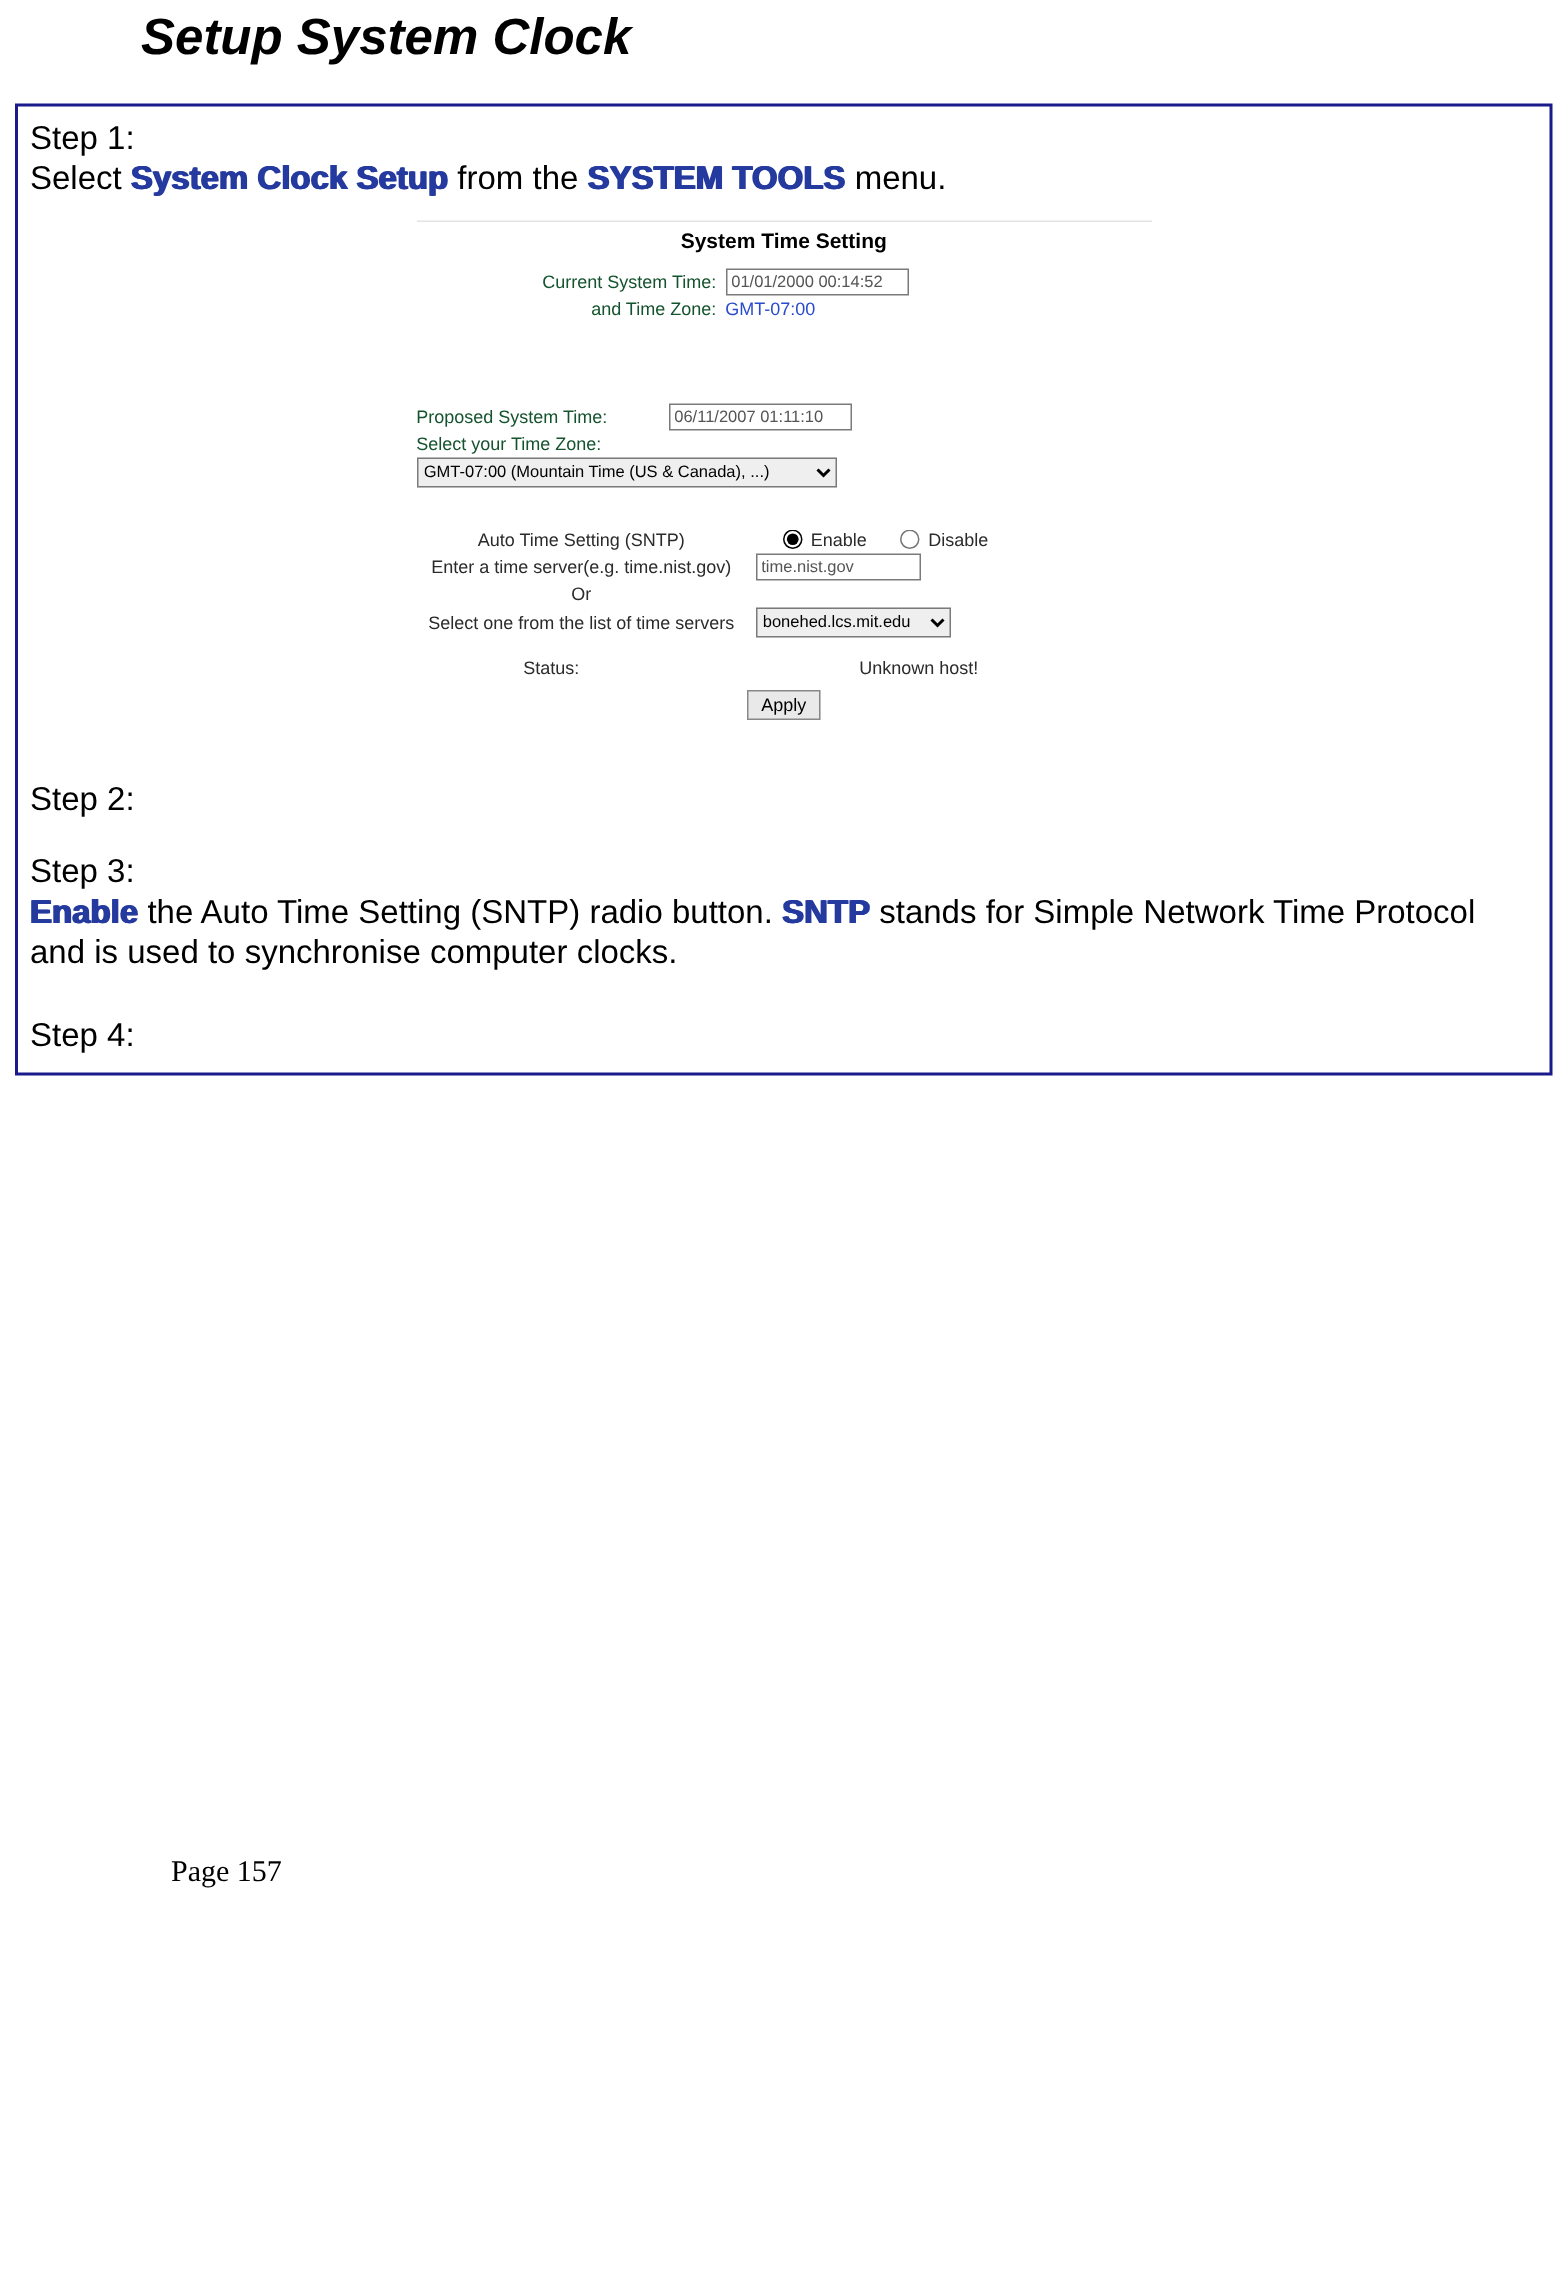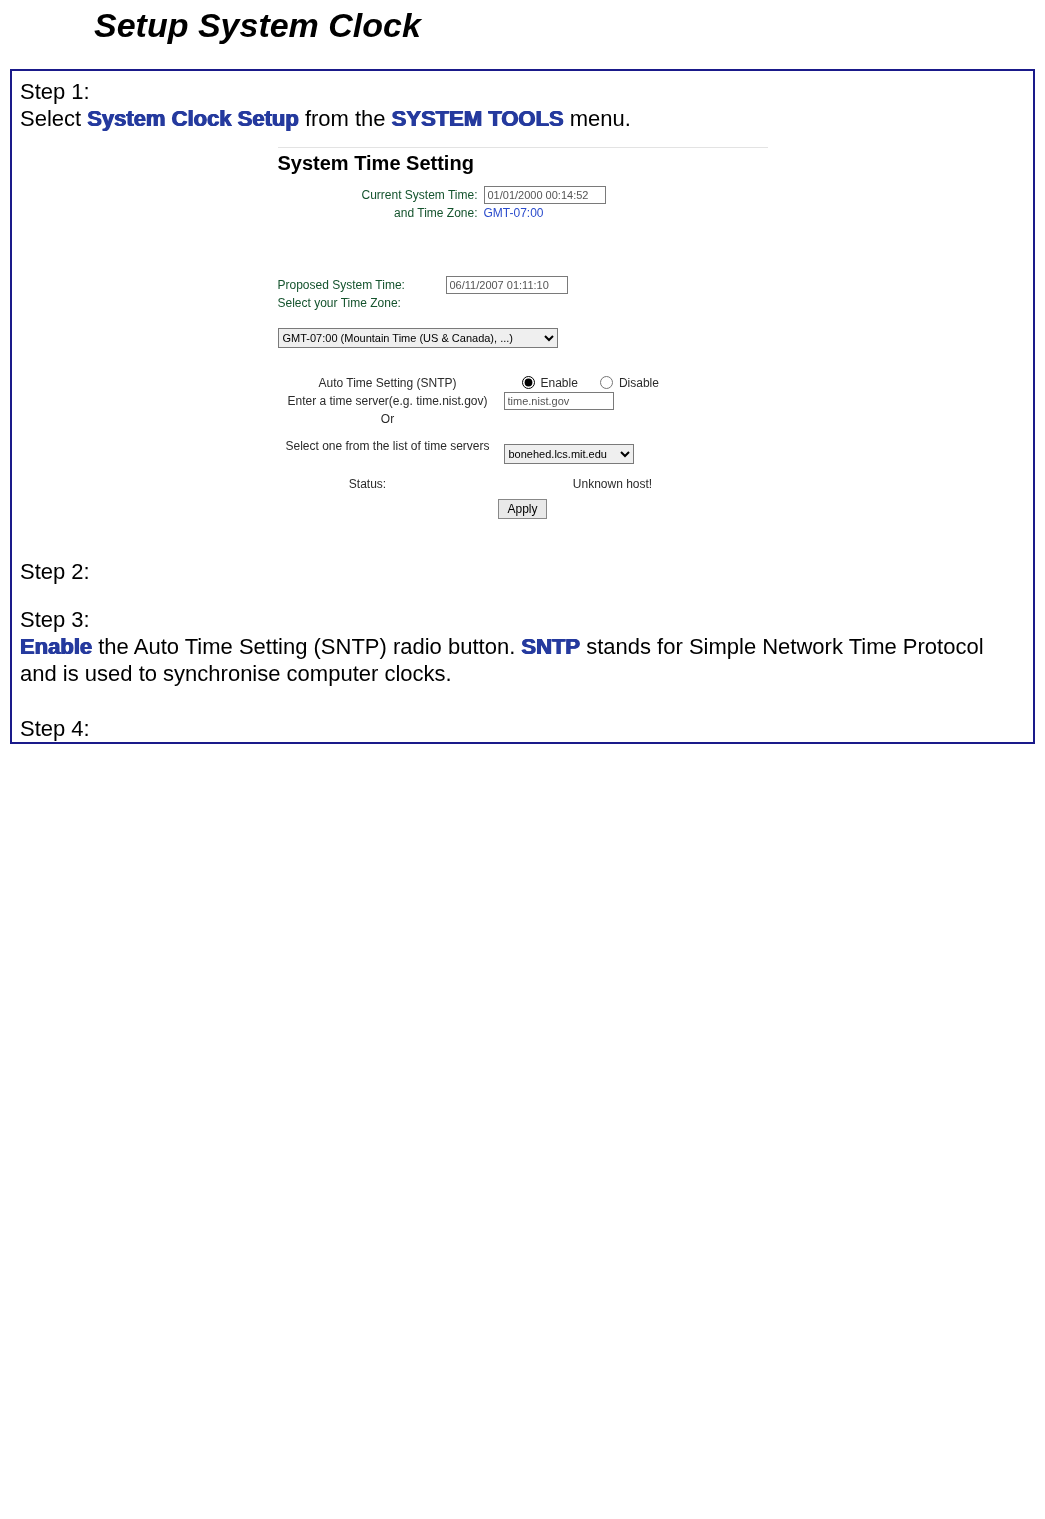--- a/index.html
+++ b/index.html
@@ -16,21 +16,21 @@
   }
   h1.title {
     font-family: Verdana, Geneva, sans-serif;
     font-weight: bold;
     font-style: italic;
     font-size: 34px;
     margin: 6px 0 24px 86px;
   }
   .box {
     border: 2px solid #1a1a8a;
-    padding: 6px 8px 0 8px;
+    padding: 6px 8px 12px 8px;
     margin: 0 2px;
   }
   .step-label {
     font-size: 22px;
     margin: 2px 0 0 0;
   }
   .step-body {
     font-size: 22px;
     line-height: 1.25;
     margin: 0 0 6px 0;
@@ -51,22 +51,23 @@
   }
   .embed {
     width: 490px;
     background: #fff;
     font-family: Tahoma, Verdana, sans-serif;
     font-size: 12px;
     color: #2b2b2b;
     border-top: 1px solid #e3e3e3;
   }
   .em-title {
+    text-align: center;
     font-weight: bold;
-    font-size: 20px;
+    font-size: 14px;
     color: #000;
     padding: 4px 0 10px 0;
   }
   .em-row {
     display: flex;
     align-items: center;
     gap: 6px;
     padding: 1px 0;
   }
   .em-lbl {
@@ -88,21 +89,20 @@
   .em-tz {
     color: #2a4bcc;
     font-size: 12px;
   }
   .em-section-gap { height: 54px; }
   .em-select {
     font-size: 11px;
     height: 20px;
     border: 1px solid #7a7a7a;
     background: #efefef;
-    margin-top: 16px;
   }
   .em-select-wide { width: 280px; }
   .em-select-sm { width: 130px; }
   .em-btn {
     font-family: Tahoma, sans-serif;
     font-size: 12px;
     padding: 2px 8px;
     background: #e9e9e9;
     border: 1px solid #888;
     cursor: pointer;
@@ -216,13 +216,14 @@
     <div class="step-body">
       <span class="blue-bold">Enable</span><span> the Auto Time Setting (SNTP) radio button. </span><span class="blue-bold">SNTP</span><span> stands for Simple Network Time Protocol and is used to synchronise computer clocks.</span>
     </div>
 
     <div class="gap-sm"></div>
 
     <div class="step-label">Step 4:</div>
 
   </div>
 
+  <div class="page-footer">Page 157</div>
 </div>
 
 </body></html>

